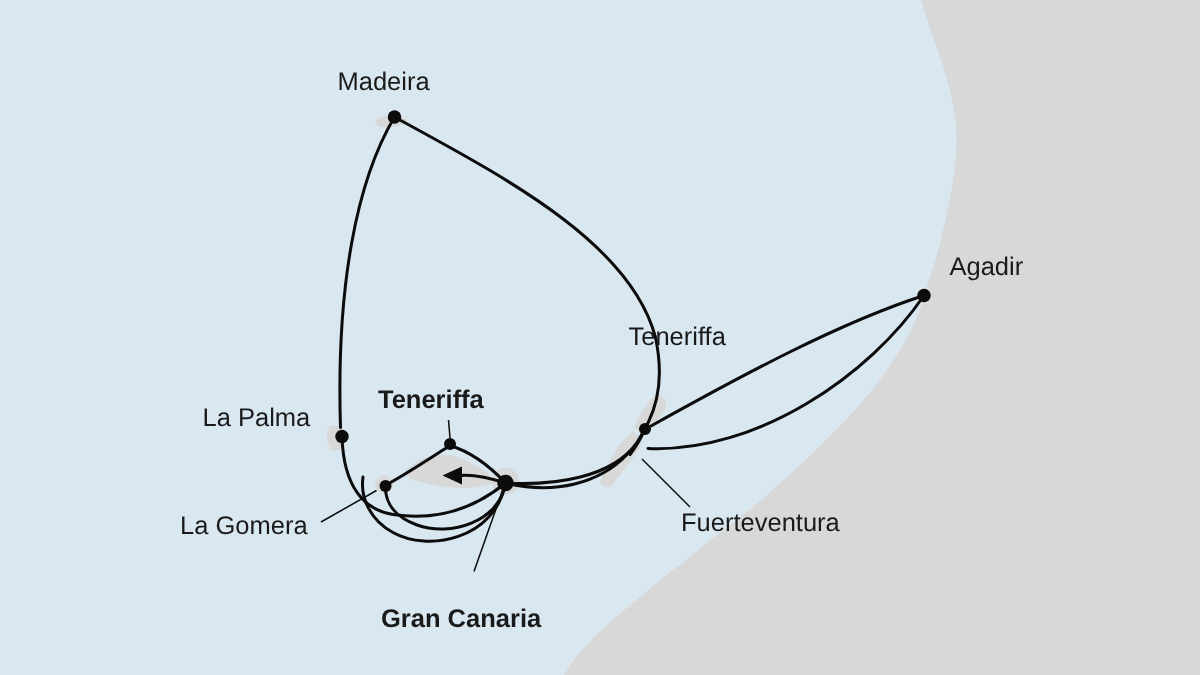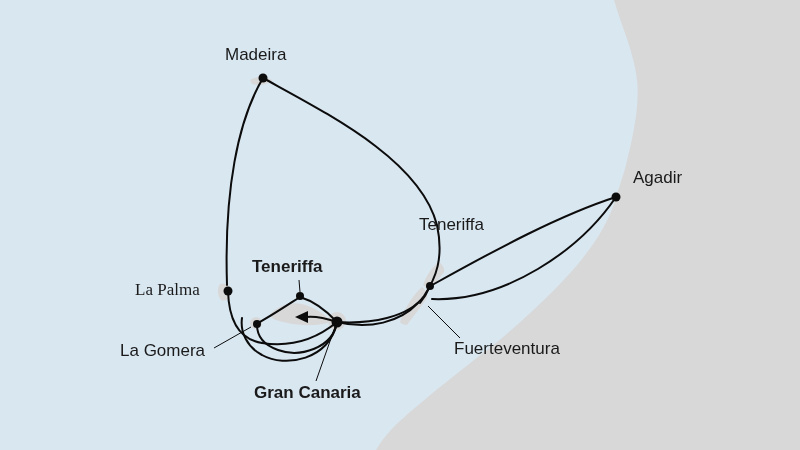--- a/index.html
+++ b/index.html
@@ -85,19 +85,19 @@
       <circle cx="300" cy="296" r="4"></circle>
       <circle cx="257" cy="324" r="4"></circle>
       <circle cx="430" cy="286" r="4"></circle>
       <circle cx="337" cy="322" r="5.5"></circle>
     </g>
   </svg>
 
   <div class="port-label" style="left:225px;top:46px;">Madeira</div>
   <div class="port-label" style="left:633px;top:169px;">Agadir</div>
   <div class="port-label" style="left:419px;top:216px;">Teneriffa</div>
-  <div class="port-label" style="left:135px;top:281px;font-family:Liberation Serif, serif;">La Palma</div>
+  <div class="port-label" style="left:135px;top:270px;">La Palma</div>
   <div class="port-label" style="left:252px;top:258px;font-weight:bold;">Teneriffa</div>
   <div class="port-label" style="left:120px;top:342px;">La Gomera</div>
   <div class="port-label" style="left:454px;top:340px;">Fuerteventura</div>
-  <div class="port-label bold" style="left:254px;top:384px;text-align:right;">Gran Canaria</div>
+  <div class="port-label bold" style="left:254px;top:404px;text-align:right;">Gran Canaria</div>
 
 </div>
 
 </body></html>

